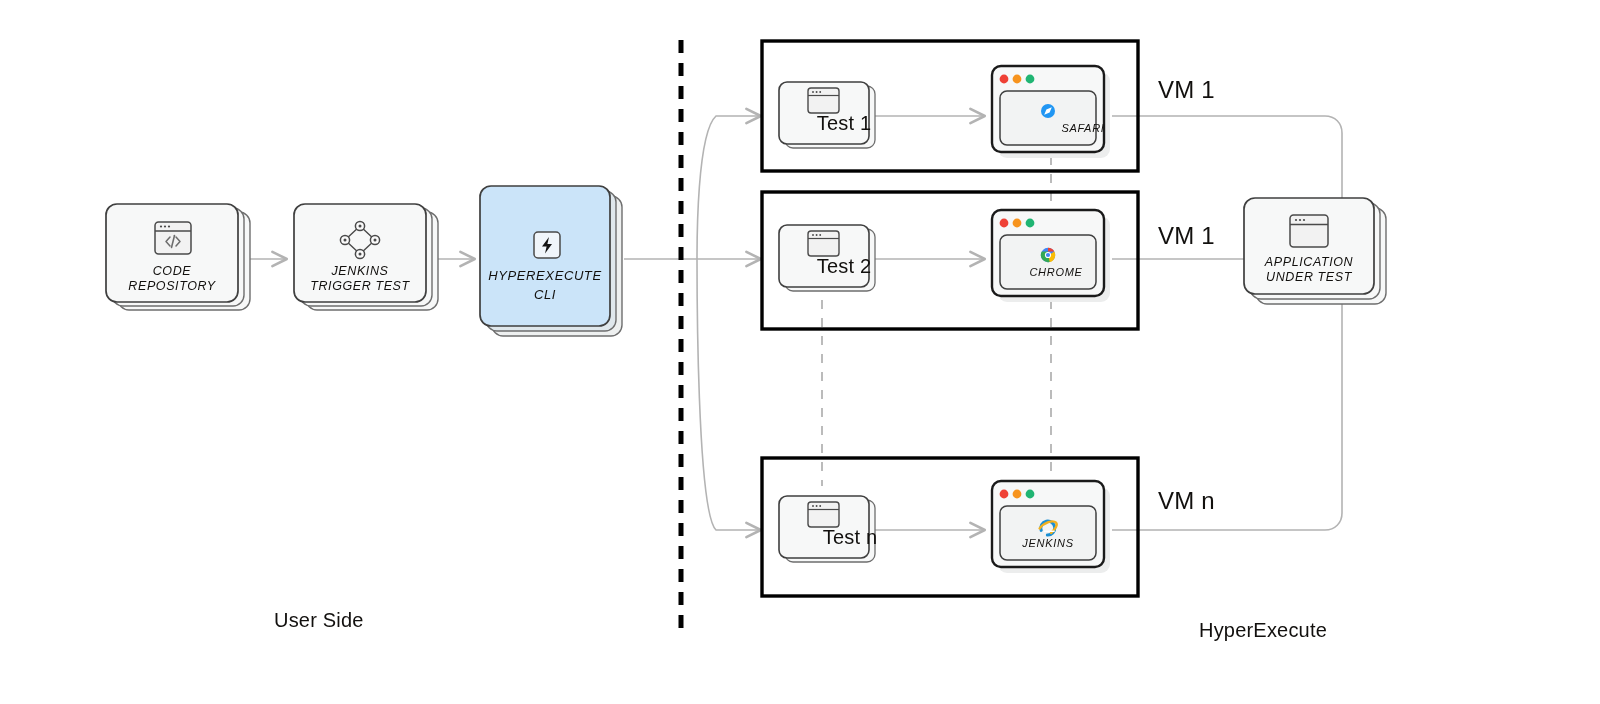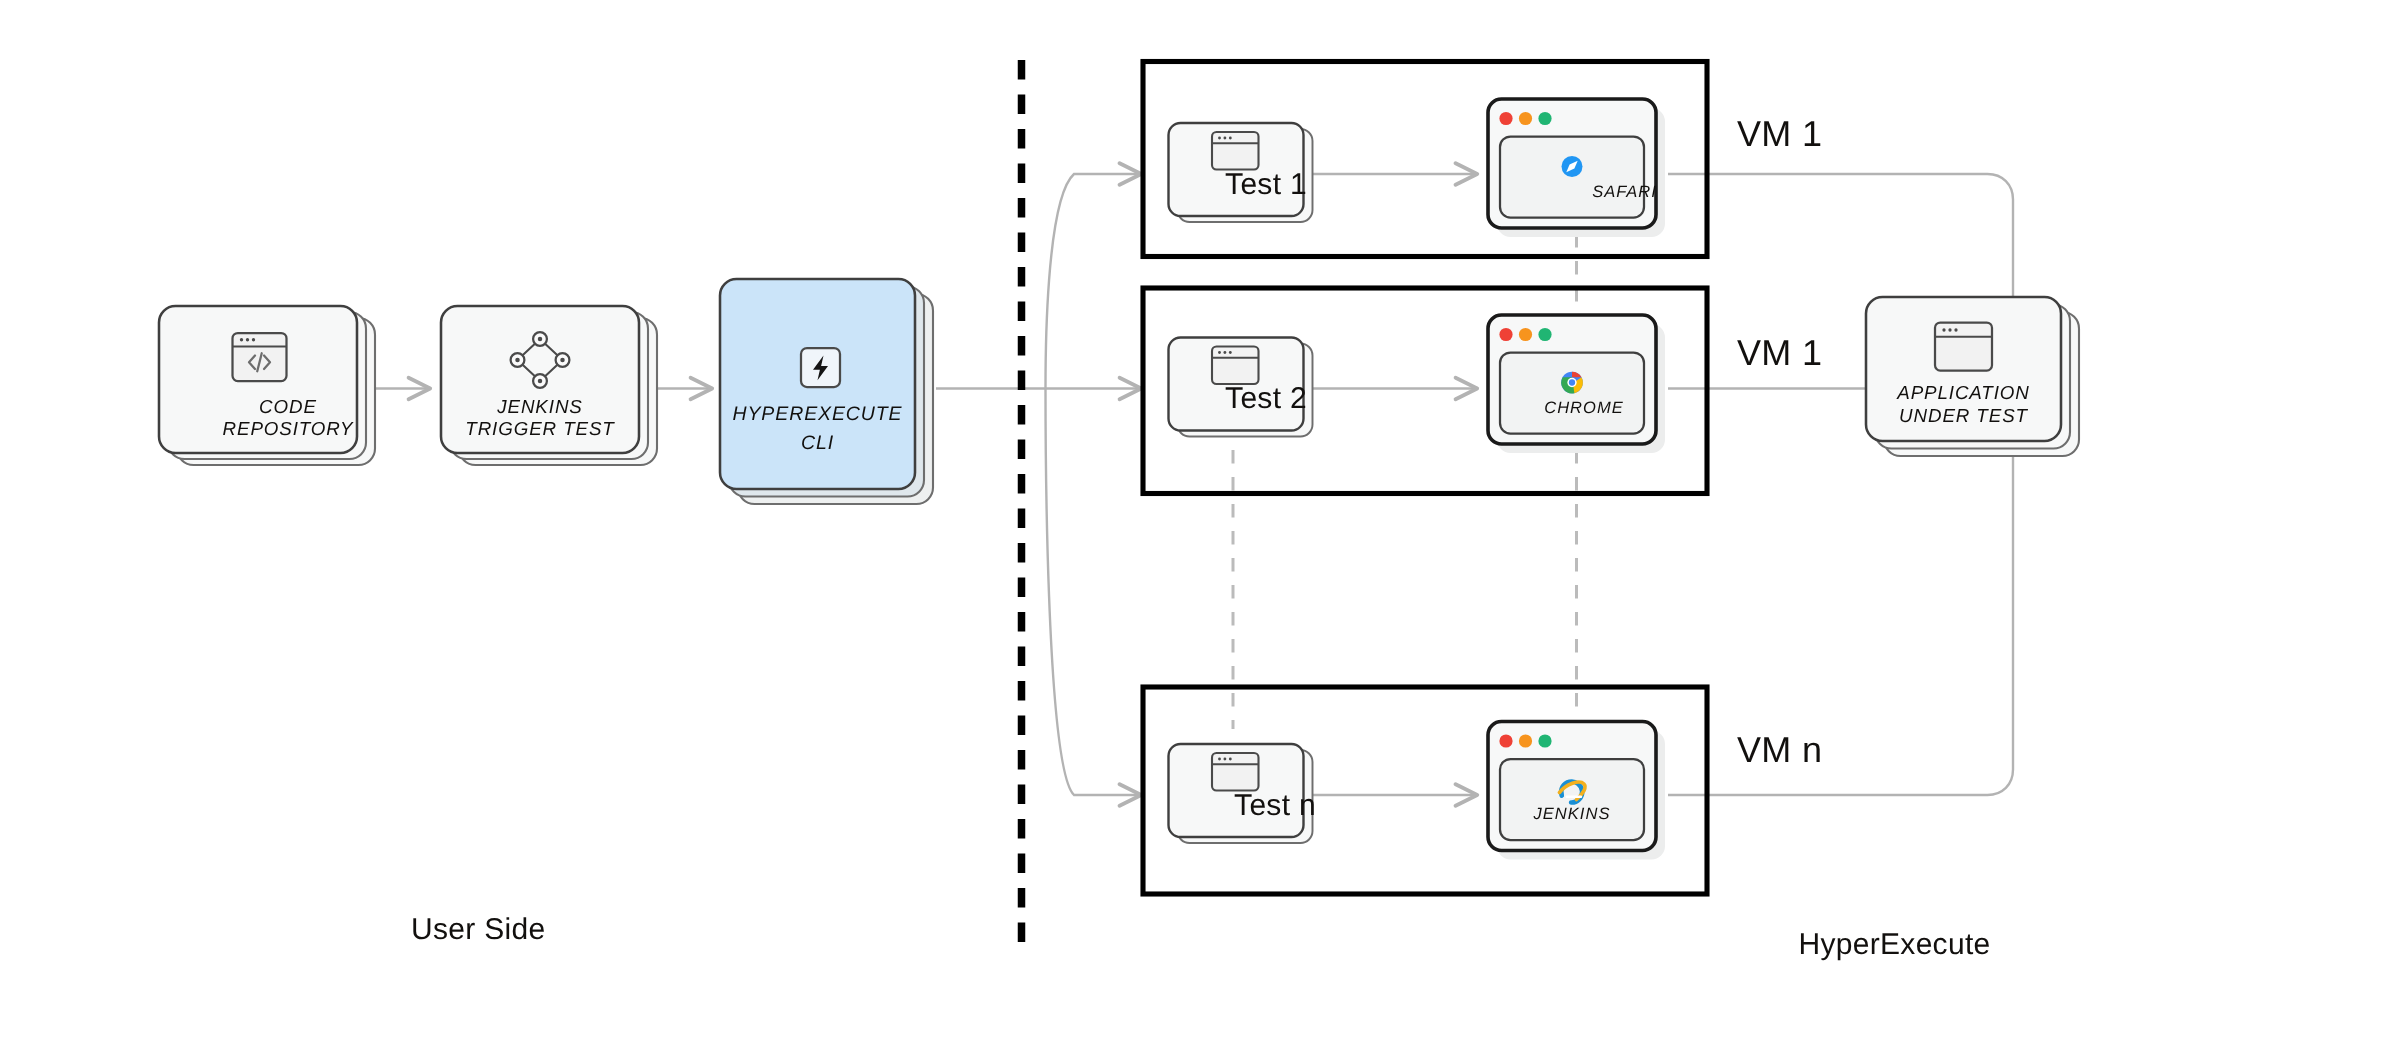--- a/index.html
+++ b/index.html
@@ -227,21 +227,21 @@
       <g>
         <rect x="1290" y="215" width="38" height="32" rx="3.5" fill="#f2f2f2" stroke="#4a4a4a" stroke-width="1.5"></rect>
         <path d="M1290,224.5 L1328,224.5" stroke="#4a4a4a" stroke-width="1.3"></path>
         <circle cx="1296" cy="220" r="1.1" fill="#4a4a4a"></circle>
         <circle cx="1300" cy="220" r="1.1" fill="#4a4a4a"></circle>
         <circle cx="1304" cy="220" r="1.1" fill="#4a4a4a"></circle>
       </g>
     </g>
   </svg>
 
-  <div class="cardtxt" style="left:106px;top:264px;width:132px;padding-left:20px;">CODE
+  <div class="cardtxt" style="left:106px;top:264px;width:132px;">CODE
 REPOSITORY</div>
   <div class="cardtxt" style="left:294px;top:264px;width:132px;">JENKINS
 TRIGGER TEST</div>
   <div class="cardtxt" style="left:480px;top:266px;width:130px;font-size:13px;line-height:19px;">HYPEREXECUTE
 CLI</div>
 
   <div class="testtxt" style="left:779px;top:112px;width:90px;">Test 1</div>
   <div class="testtxt" style="left:779px;top:255px;width:90px;text-align:center;">Test 2</div>
   <div class="testtxt" style="left:779px;top:526px;width:102px;">Test n</div>
 

